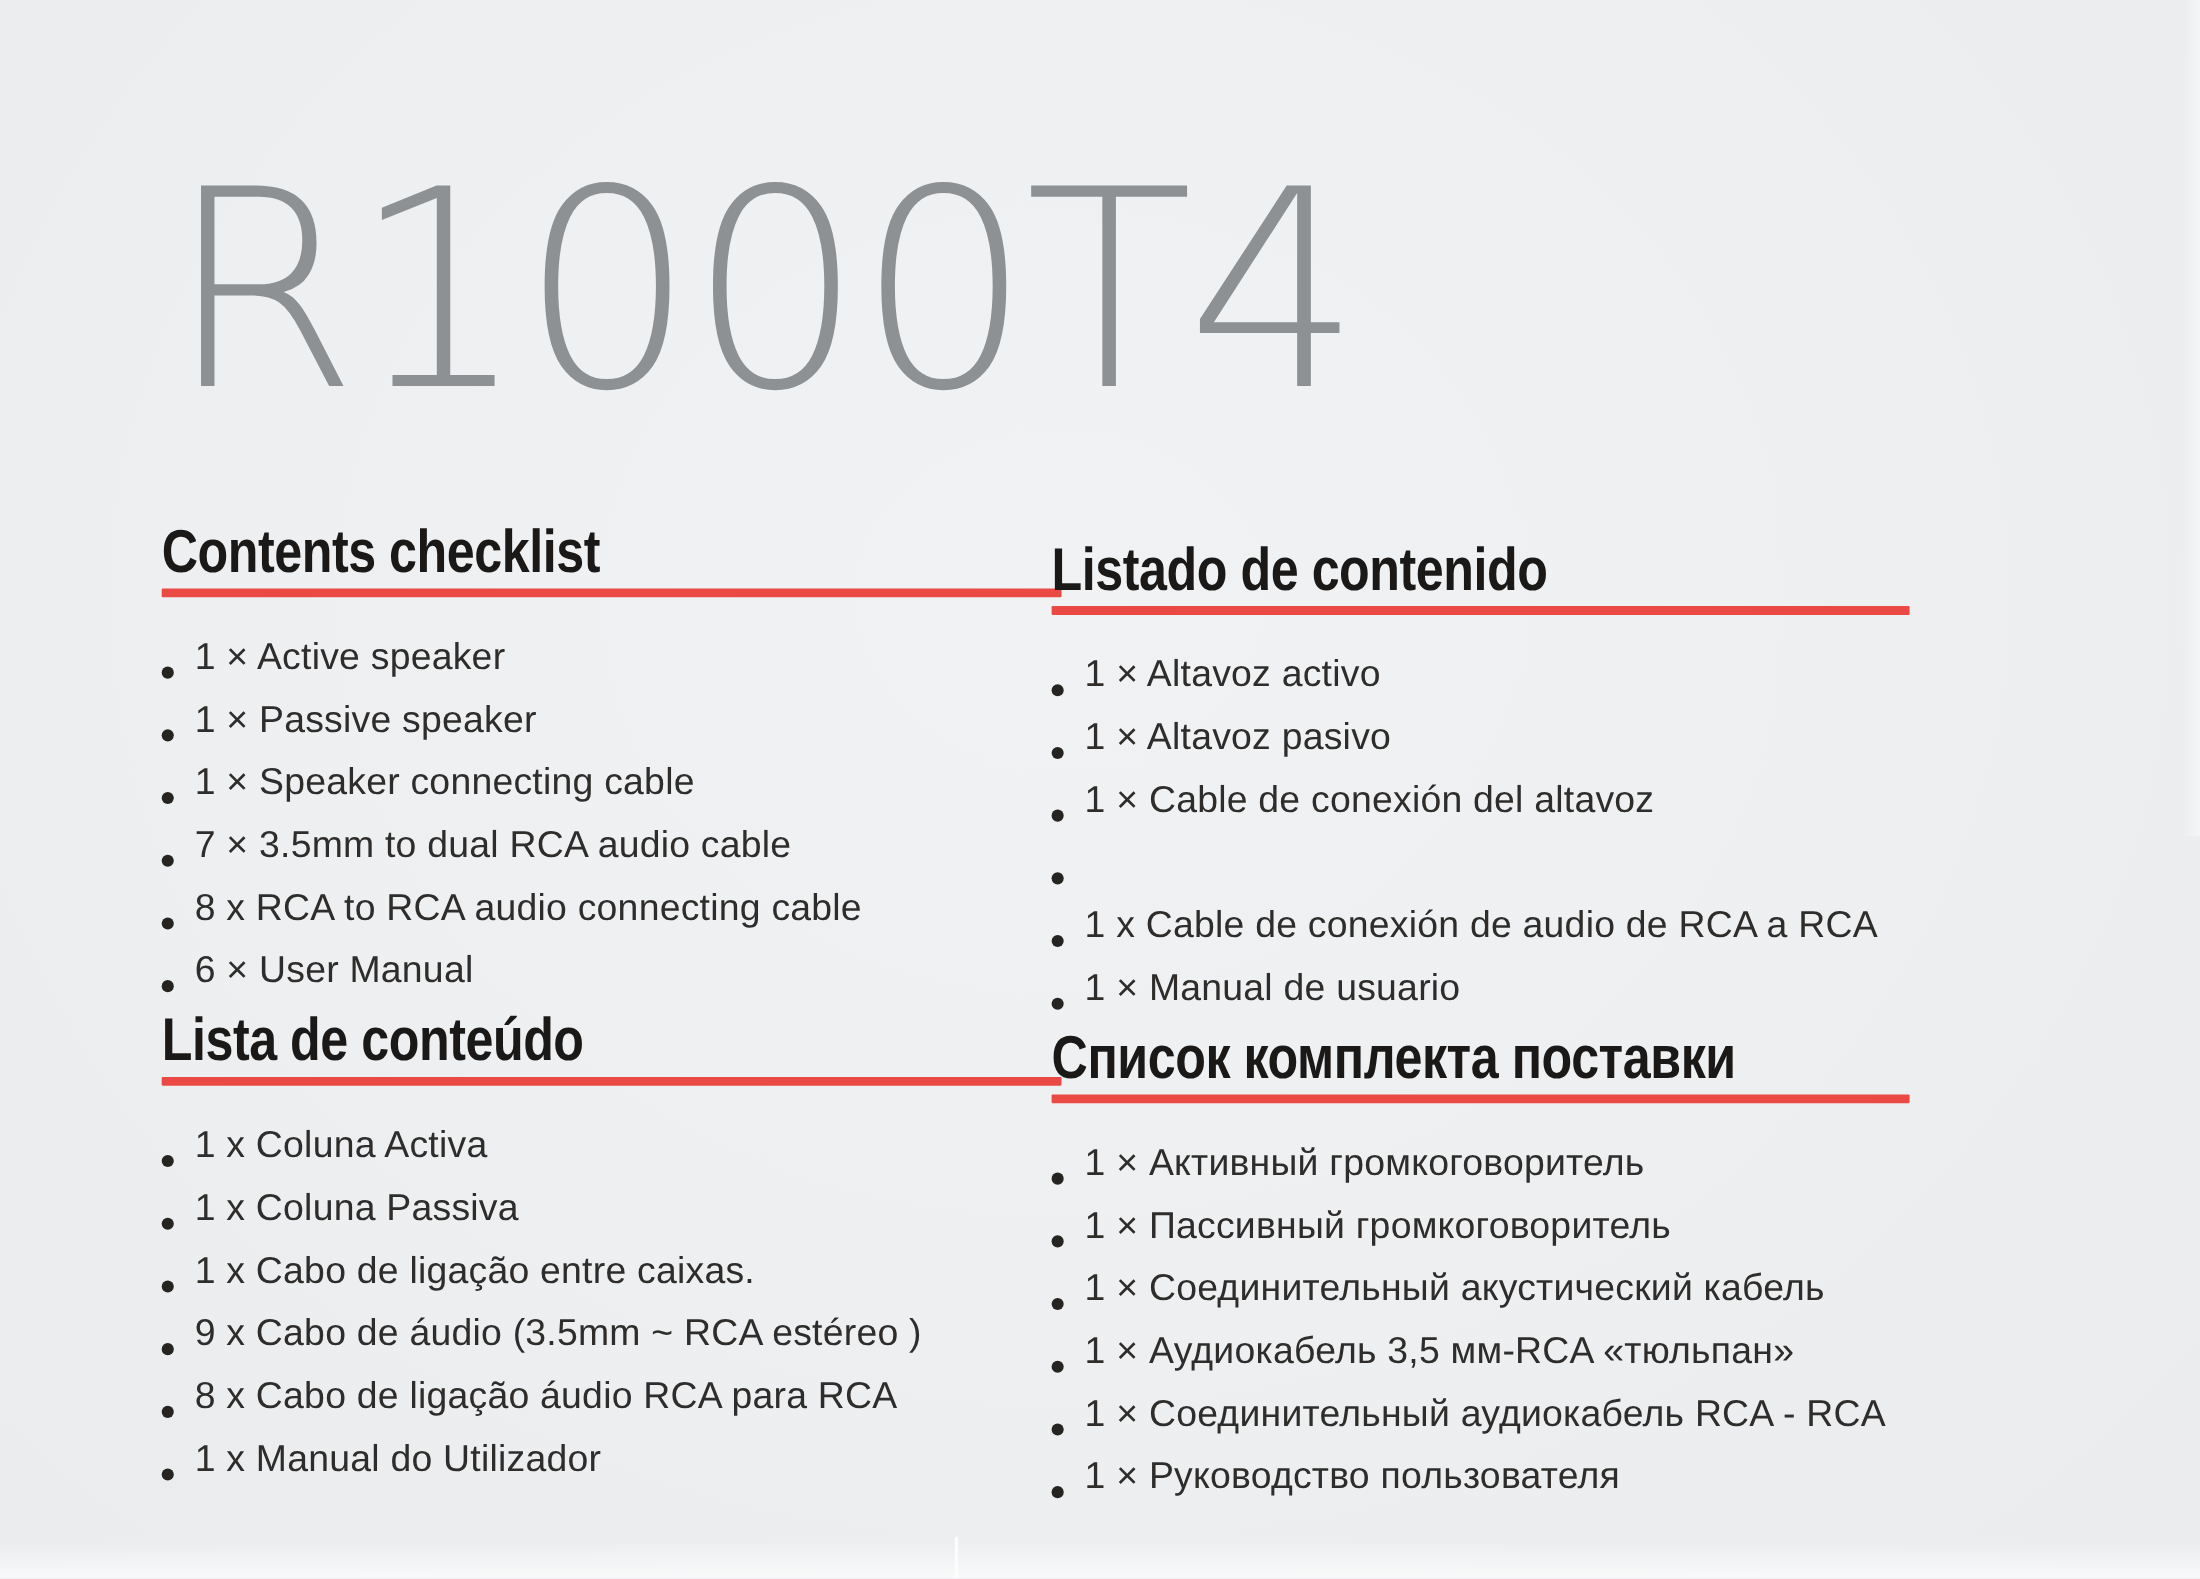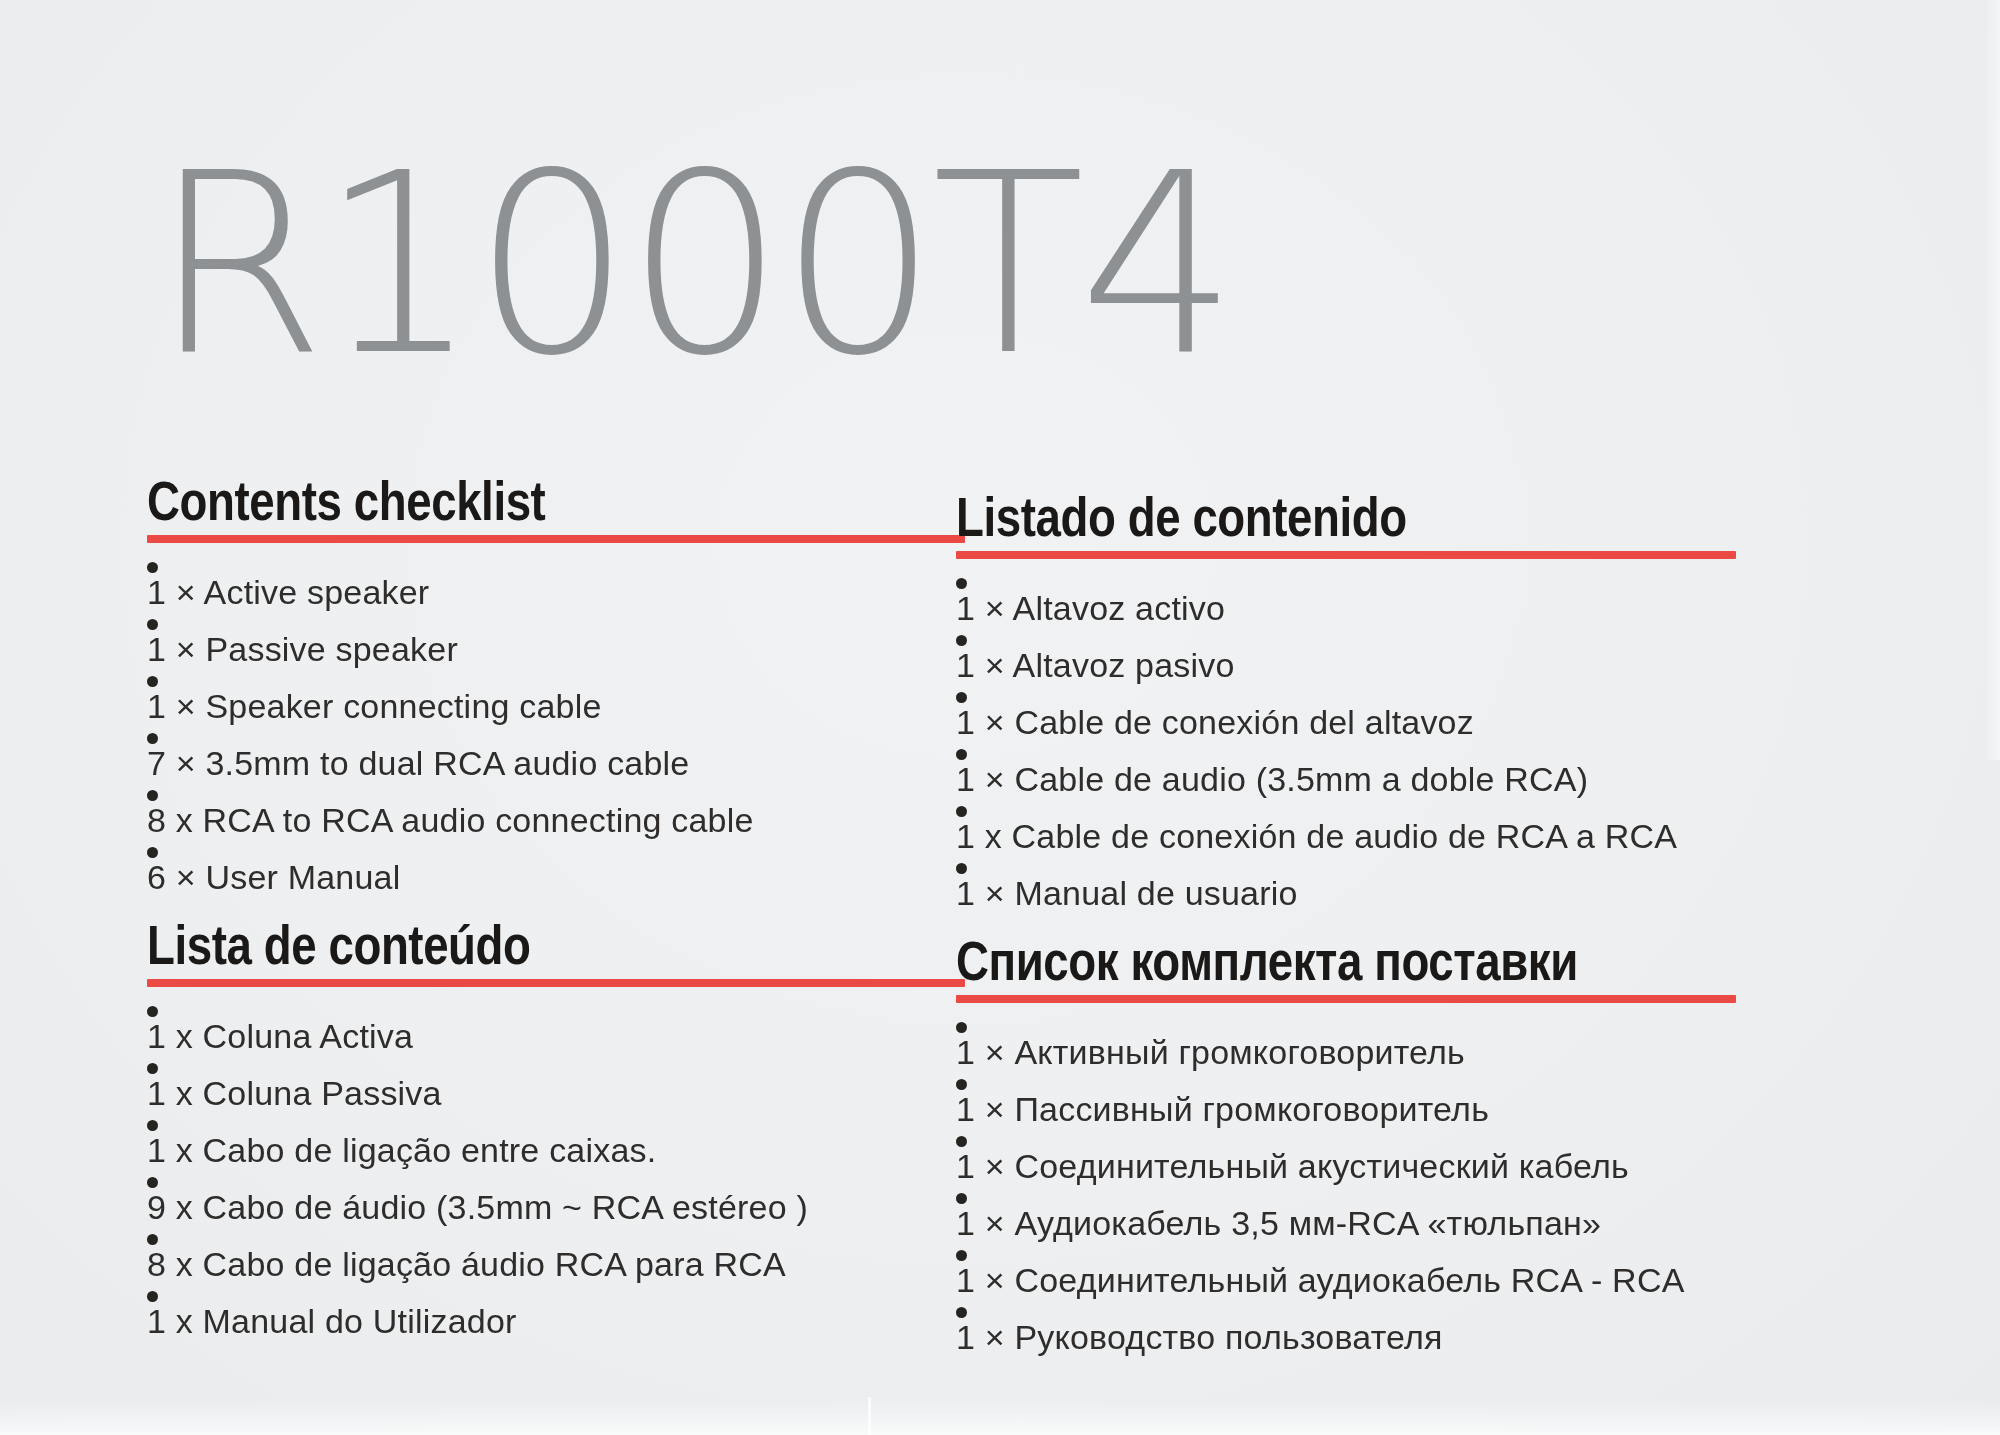--- a/index.html
+++ b/index.html
@@ -57,26 +57,25 @@
     background:#ea4a43;
     border-radius:1px;
   }
   .col-left .rule{width:818px;}
   .col-right .rule{width:780px;}
   .section ul{
     list-style:none;margin:17px 0 0;padding:0;
   }
   .section li{
     height:57px;
-    display:flex;align-items:flex-start;
+    display:flex;align-items:flex-end;
     font-size:34px;
     color:#2e2d2b;
     letter-spacing:.2px;
     white-space:nowrap;
-    flex-direction:column;
   }
   .dot{
     flex:0 0 auto;
     width:11px;height:11px;border-radius:50%;
     background:#262421;
     margin-right:19px;
     margin-top:2px;
   }
 </style>
 </head>
@@ -132,21 +131,20 @@
       <li>
           <span class="dot"></span>
           <span>1 × Altavoz pasivo</span>
         </li>
       <li>
           <span class="dot"></span>
           <span>1 × Cable de conexión del altavoz</span>
         </li>
       <li>
           <span class="dot"></span>
-          <span>1 × Cable de audio (3.5mm a doble RCA)</span>
         </li>
       <li>
           <span class="dot"></span>
           <span>1 x Cable de conexión de audio de RCA a RCA</span>
         </li>
       <li>
           <span class="dot"></span>
           <span>1 × Manual de usuario</span>
         </li>
     </ul>

